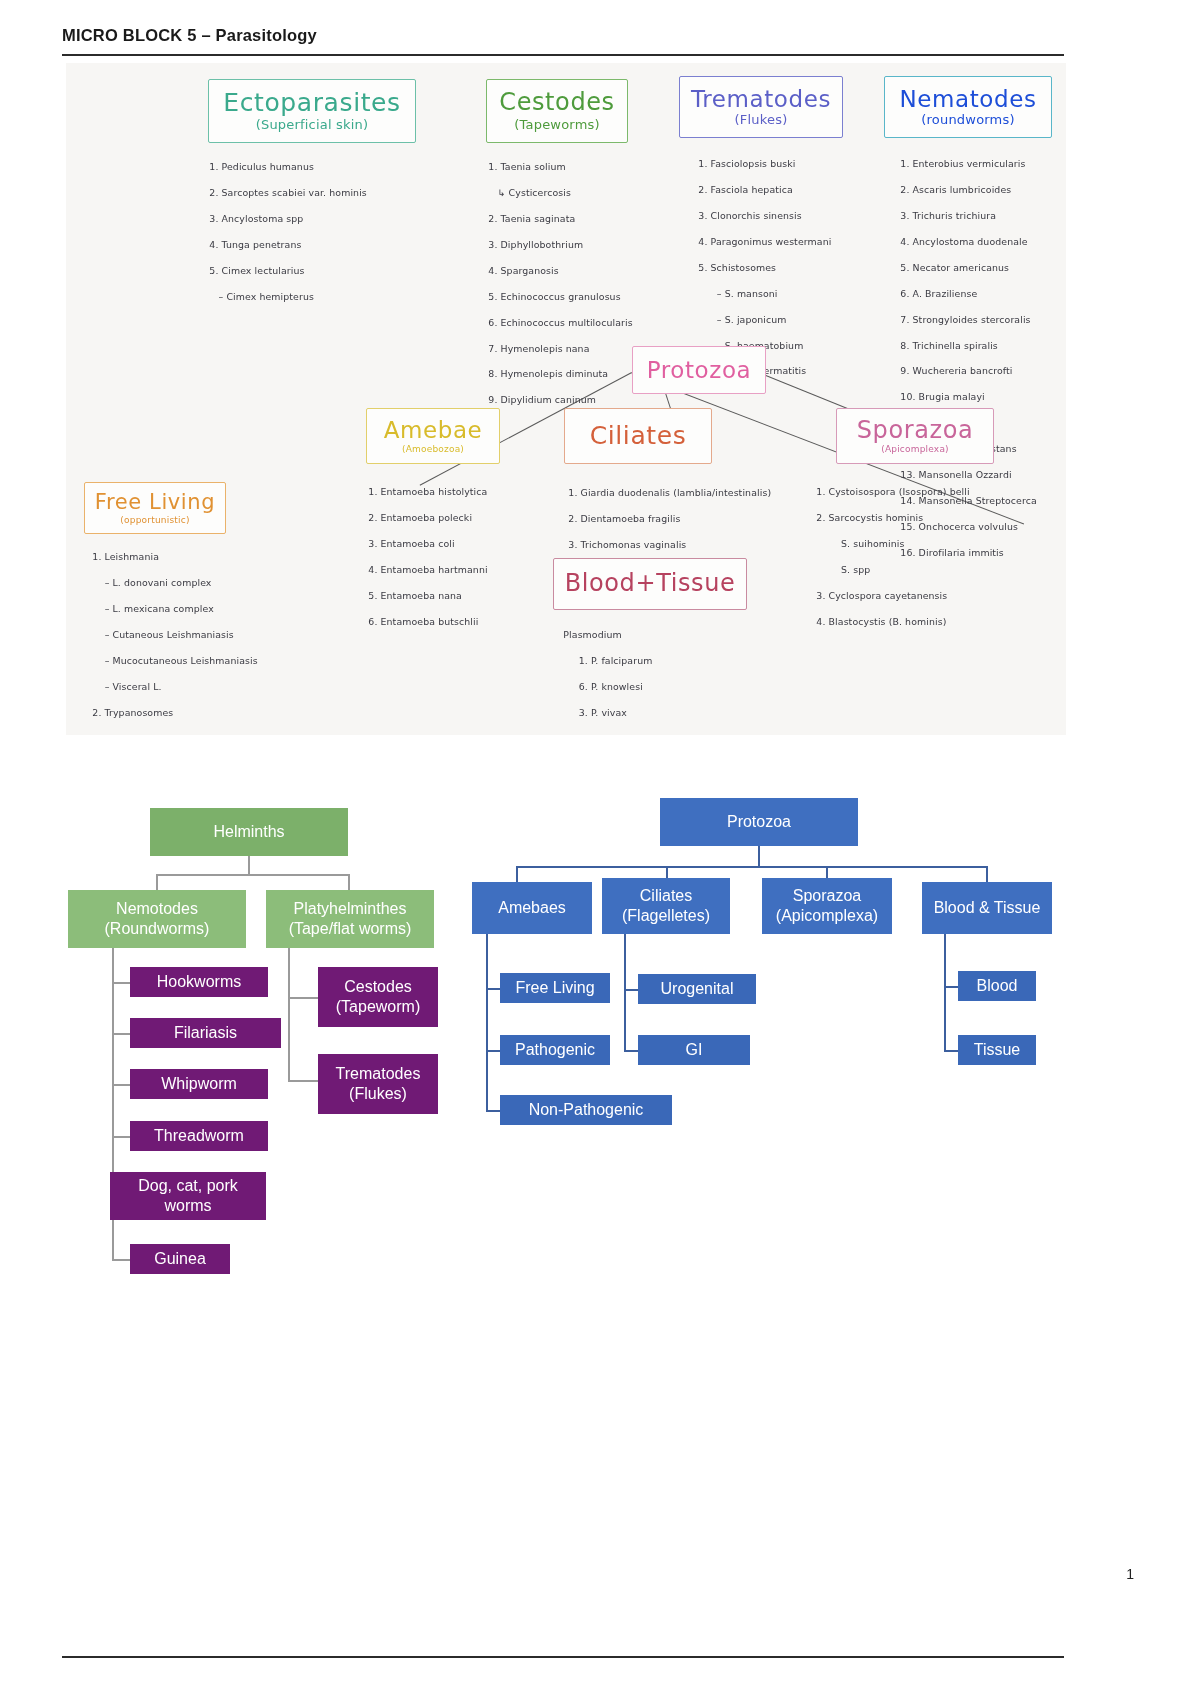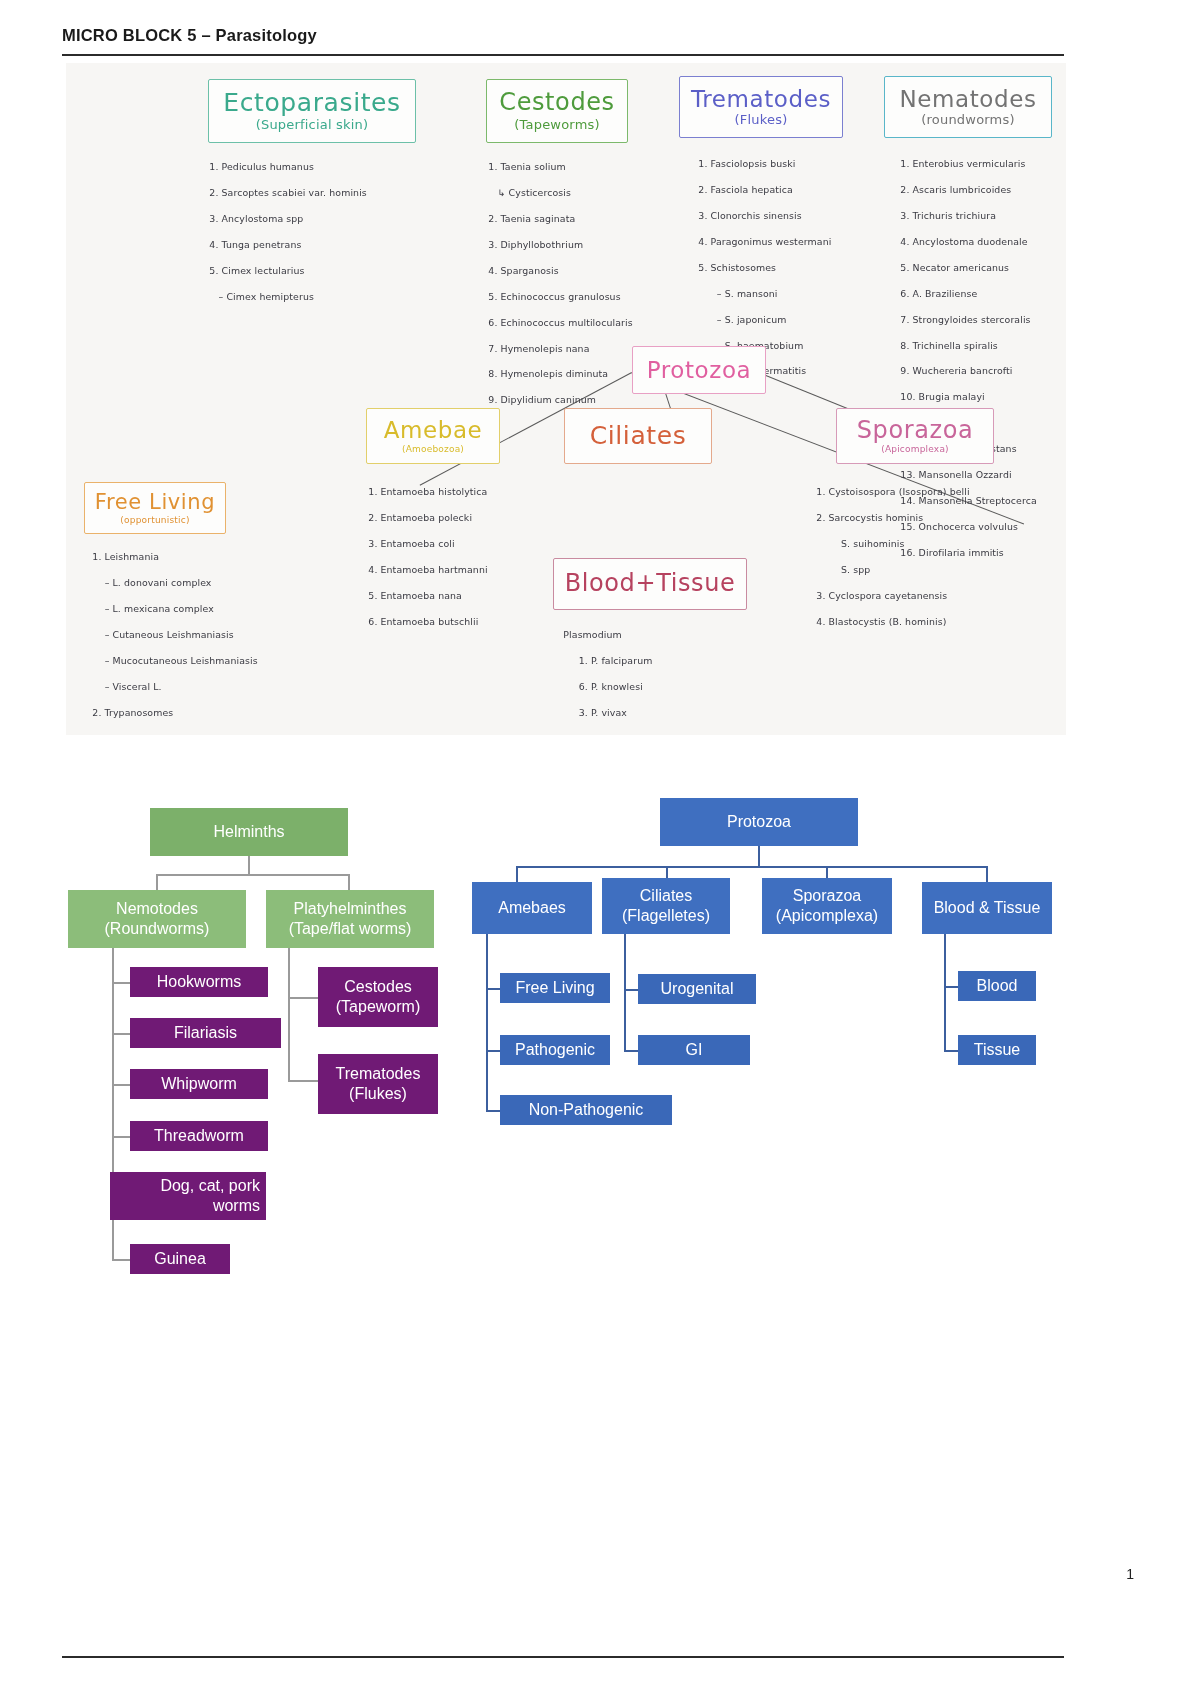--- a/index.html
+++ b/index.html
@@ -70,21 +70,21 @@
     color: #3a3a42;
     letter-spacing: .1px;
     white-space: pre;
   }
   .conn { position: absolute; background: #5a5a5a; transform-origin: 0 0; height: 1.3px; }
 
   
   .t-ecto  { border-color: #6cc0a8; color: #3aa98c; }
   .t-cest  { border-color: #7cb96b; color: #4e9b3c; }
   .t-trem  { border-color: #7b7fd0; color: #5b5fc7; }
-  .t-nema  { border-color: #59b6c9; color: #737373; }
+  .t-nema  { border-color: #59b6c9; color: #1d4ed8; }
   .t-proto { border-color: #e8a0c4; color: #e05fa0; }
   .t-free  { border-color: #eab26a; color: #e09132; }
   .t-ameb  { border-color: #e2cf6a; color: #d8bb2b; text-align: right; }
   .t-cili  { border-color: #e4a98c; color: #d4603a; }
   .t-spor  { border-color: #d79ab8; color: #c8659a; }
   .t-blood { border-color: #c98ba0; color: #b6425f; }
 
   
   .flow { position: absolute; left: 0; top: 770px; width: 1200px; height: 560px; }
   .node {
@@ -232,20 +232,27 @@
     <span>2. Entamoeba polecki</span><br>
     <span>3. Entamoeba coli</span><br>
     <span>4. Entamoeba hartmanni</span><br>
     <span>5. Entamoeba nana</span><br>
     <span>6. Entamoeba butschlii</span>
   </div>
 
   <div class="hw-box t-cili" style="left:498px; top:345px; width:148px; height:56px;">
     <div class="bt" style="font-size:25px;">Ciliates</div>
   </div>
+  <div class="hw-list" style="left:490px; top:411px; width:270px;">
+    <span>1. Giardia duodenalis (lamblia/intestinalis)</span><br>
+    <span>2. Dientamoeba fragilis</span><br>
+    <span>3. Trichomonas vaginalis</span><br>
+    <span>4. Balantidium coli (Neobalantidium)</span><br>
+    <span>5. Chilomastix mesnili</span>
+  </div>
 
   <div class="hw-box t-spor" style="left:770px; top:345px; width:158px; height:56px;">
     <div class="bt" style="font-size:24px;">Sporazoa</div>
     <div class="bs" style="font-size:9px;">(Apicomplexa)</div>
   </div>
   <div class="hw-list" style="left:738px; top:410px; width:230px;">
     <span>1. Cystoisospora (Isospora) belli</span><br>
     <span>2. Sarcocystis hominis</span><br>
     <span>        S. suihominis</span><br>
     <span>        S. spp</span><br>
@@ -287,21 +294,21 @@
   <div class="line" style="left:112px; top:263px; width:18px; height:2px;"></div>
   <div class="line" style="left:112px; top:314px; width:18px; height:2px;"></div>
   <div class="line" style="left:112px; top:366px; width:18px; height:2px;"></div>
   <div class="line" style="left:112px; top:425px; width:18px; height:2px;"></div>
   <div class="line" style="left:112px; top:489px; width:18px; height:2px;"></div>
 
   <div class="node g-light" style="left:130px; top:197px; width:138px; height:30px;">Hookworms</div>
   <div class="node g-light" style="left:130px; top:248px; width:151px; height:30px;">Filariasis</div>
   <div class="node g-light" style="left:130px; top:299px; width:138px; height:30px;">Whipworm</div>
   <div class="node g-light" style="left:130px; top:351px; width:138px; height:30px;">Threadworm</div>
-  <div class="node g-light" style="left:110px; top:402px; width:156px; height:48px;text-align:right;">Dog, cat, pork worms</div>
+  <div class="node g-light" style="left:110px; top:402px; width:156px; height:48px;">Dog, cat, pork worms</div>
   <div class="node g-light" style="left:130px; top:474px; width:100px; height:30px;text-align:right;">Guinea</div>
 
   <div class="line" style="left:288px; top:178px; width:2px; height:134px;"></div>
   <div class="line" style="left:288px; top:227px; width:30px; height:2px;"></div>
   <div class="line" style="left:288px; top:310px; width:30px; height:2px;"></div>
 
   <div class="node g-light" style="left:318px; top:197px; width:120px; height:60px; white-space:pre-line;">Cestodes
 (Tapeworm)</div>
   <div class="node g-light" style="left:318px; top:284px; width:120px; height:60px; white-space:pre-line;">Trematodes
 (Flukes)</div>

